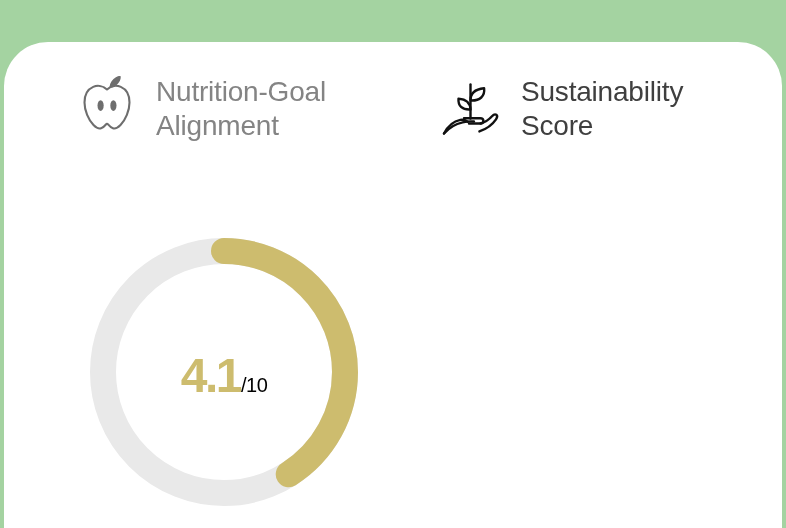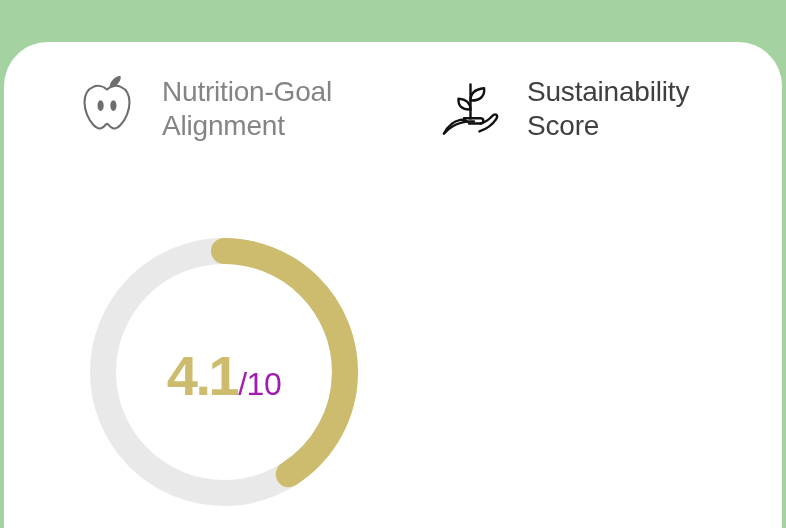--- a/index.html
+++ b/index.html
@@ -38,21 +38,21 @@
     top: 0;
     height: 100%;
   }
   #metric-nutrition { left: 0px;   width: 420px; }
   #metric-sustain   { left: 420px; width: 358px; }
 
   .metric-head {
     position: absolute;
     display: flex;
     align-items: flex-start;
-    gap: 24px;
+    gap: 18px;
   }
   #metric-nutrition .metric-head { left: 72px; top: 32px; }
   #metric-sustain   .metric-head { left: 17px; top: 32px; }
 
   .metric-icon {
     flex: 0 0 auto;
     width: 62px;
     height: 64px;
     display: block;
   }
@@ -100,22 +100,22 @@
   }
   .gauge-value {
     font-weight: 700;
     letter-spacing: -2.5px;
   }
   .gauge-denom {
     font-weight: 400;
     letter-spacing: -0.5px;
   }
 
-  #gauge-nutrition .gauge-value { font-size: 56px; color: #cdbc6e; }
-  #gauge-nutrition .gauge-denom { font-size: 32px; color: #a21caf; margin-left: 1px; }
+  #gauge-nutrition .gauge-value { font-size: 48px; color: #cdbc6e; }
+  #gauge-nutrition .gauge-denom { font-size: 20px; color: #000000; margin-left: 1px; }
 </style>
 </head>
 <body>
 
 <div id="stage">
 
   <div id="card">
 
     <div class="metric" id="metric-nutrition">
 

